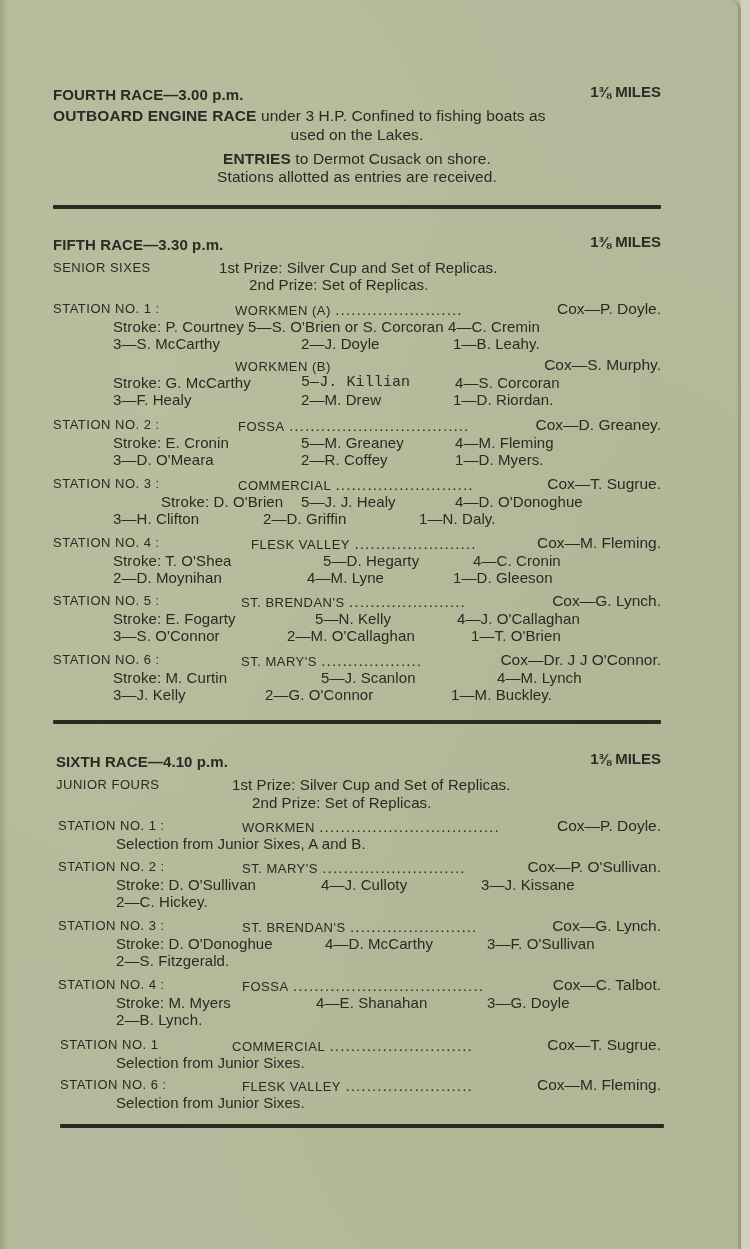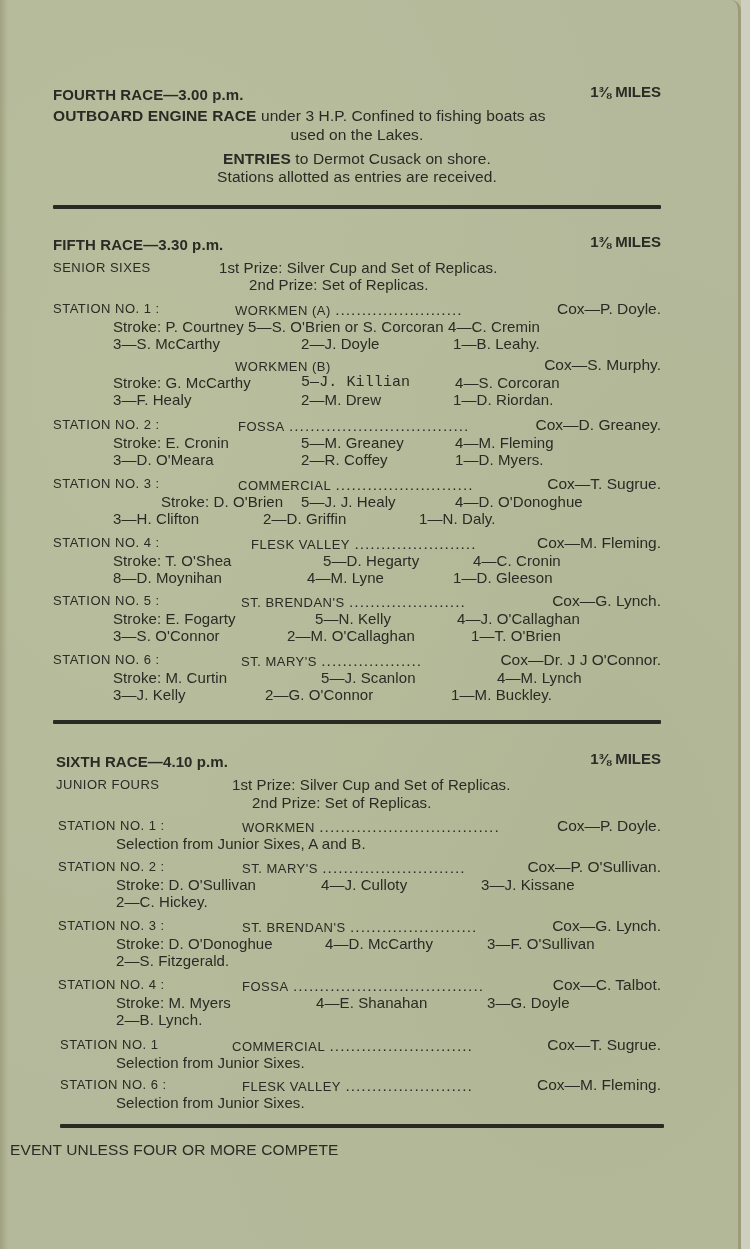--- a/index.html
+++ b/index.html
@@ -103,21 +103,21 @@
           <div class="line crew" style="top:510px;left:210px;">2—D. Griffin</div>
           <div class="line crew" style="top:510px;left:366px;">1—N. Daly.</div>
         </div>
         <div>
           <div class="line stn" style="top:535px;left:0px;">STATION NO. 4 :</div>
           <div class="line" style="top:535px;left:190px;font-size:15.5px;margin-left:8px;"><span class="stn">FLESK VALLEY</span> <span class="dots">.......................</span></div>
           <div class="cox" style="top:534px;">Cox—M. Fleming.</div>
           <div class="line crew" style="top:552px;left:60px;">Stroke: T. O'Shea</div>
           <div class="line crew" style="top:552px;left:270px;">5—D. Hegarty</div>
           <div class="line crew" style="top:552px;left:420px;">4—C. Cronin</div>
-          <div class="line crew" style="top:569px;left:60px;">8—D. Moynihan</div>
+          <div class="line crew" style="top:569px;left:60px;">2—D. Moynihan</div>
           <div class="line crew" style="top:569px;left:254px;">4—M. Lyne</div>
           <div class="line crew" style="top:569px;left:400px;">1—D. Gleeson</div>
         </div>
         <div>
           <div class="line stn" style="top:593px;left:0px;">STATION NO. 5 :</div>
           <div class="line" style="top:593px;left:188px;font-size:15.5px;"><span class="stn">ST. BRENDAN'S</span> <span class="dots">......................</span></div>
           <div class="cox" style="top:592px;">Cox—G. Lynch.</div>
           <div class="line crew" style="top:610px;left:60px;">Stroke: E. Fogarty</div>
           <div class="line crew" style="top:610px;left:262px;">5—N. Kelly</div>
           <div class="line crew" style="top:610px;left:404px;">4—J. O'Callaghan</div>
@@ -190,15 +190,14 @@
           <div class="line stn" style="top:1077px;left:7px;">STATION NO. 6 :</div>
           <div class="line" style="top:1077px;left:189px;font-size:15.5px;"><span class="stn">FLESK VALLEY</span> <span class="dots">........................</span></div>
           <div class="cox" style="top:1076px;">Cox—M. Fleming.</div>
           <div class="line crew" style="top:1094px;left:63px;">Selection from Junior Sixes.</div>
         </div>
       </div>
 
     <div class="rule" style="top:1124px;left:7px;width:604px;"></div>
   </div>
 
-  <div class="line" style="top:1141px;left:10px;font-size:15.5px;">EVENT UNLESS FOUR OR MORE COMPETE</div>
 </div>
 <div class="edge"></div>
 
 </body></html>

